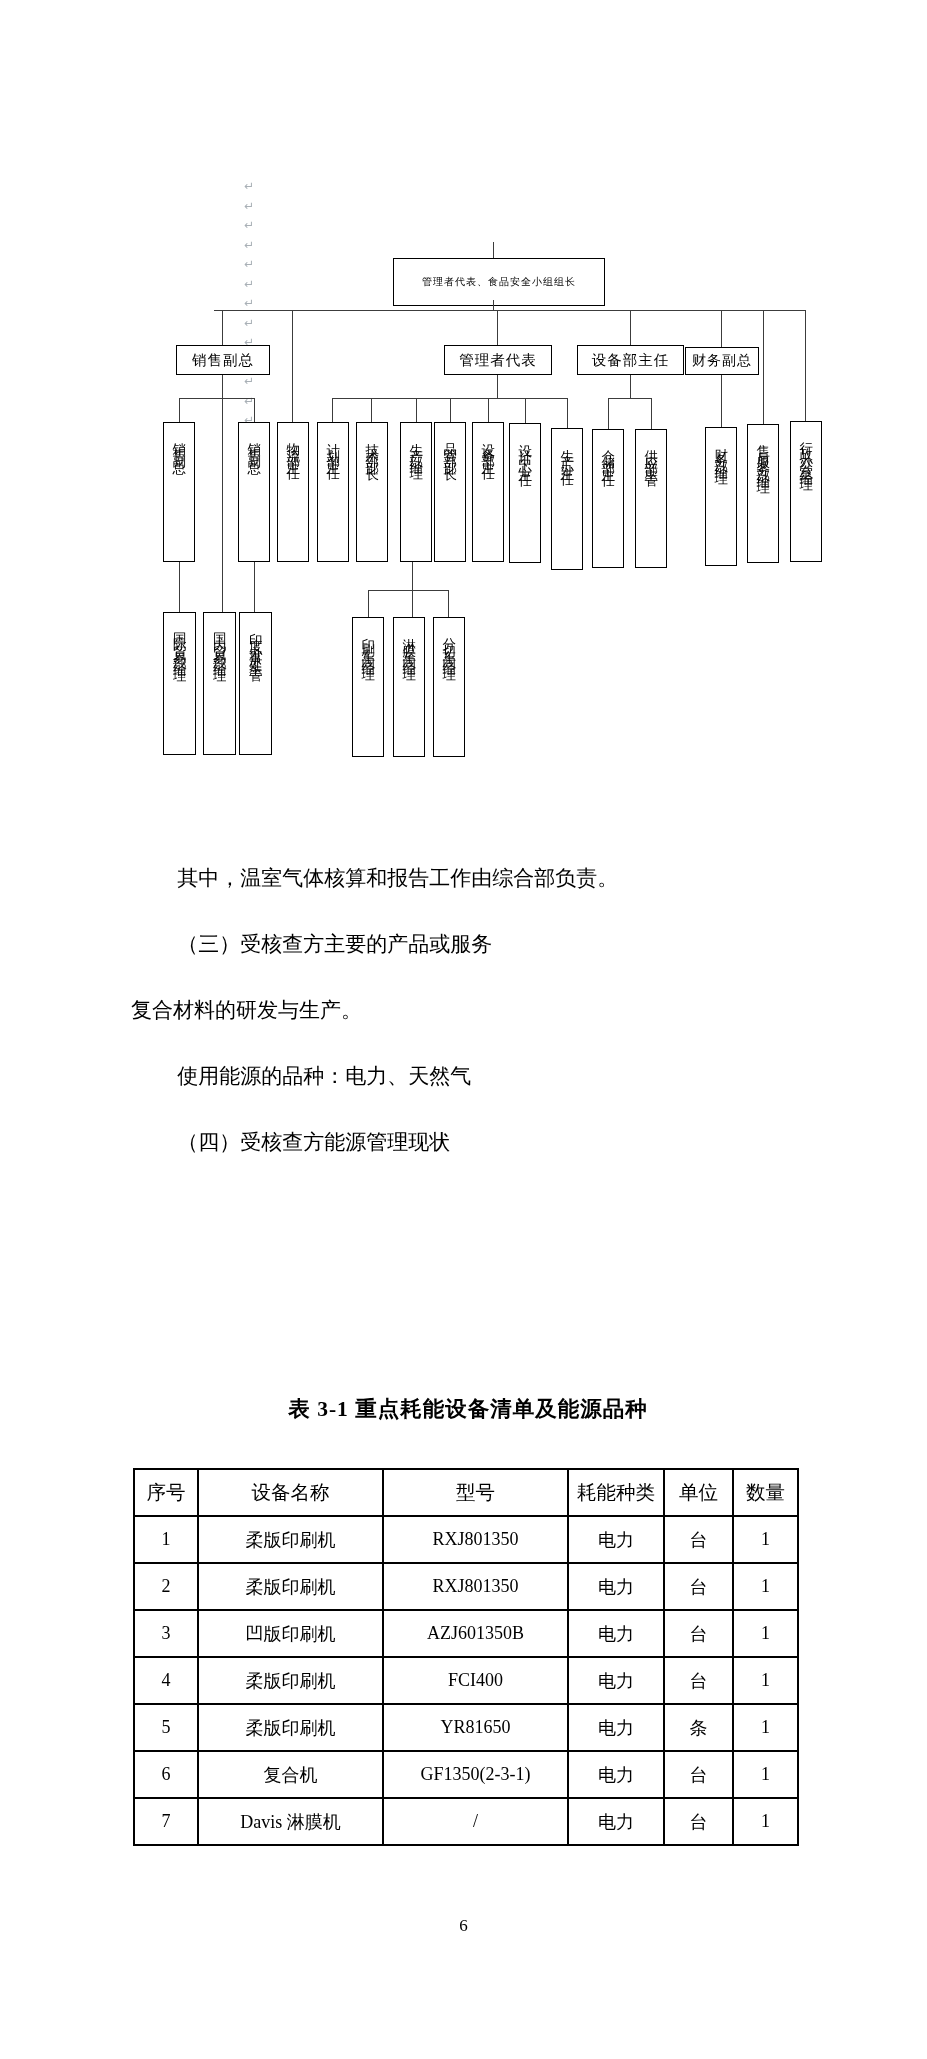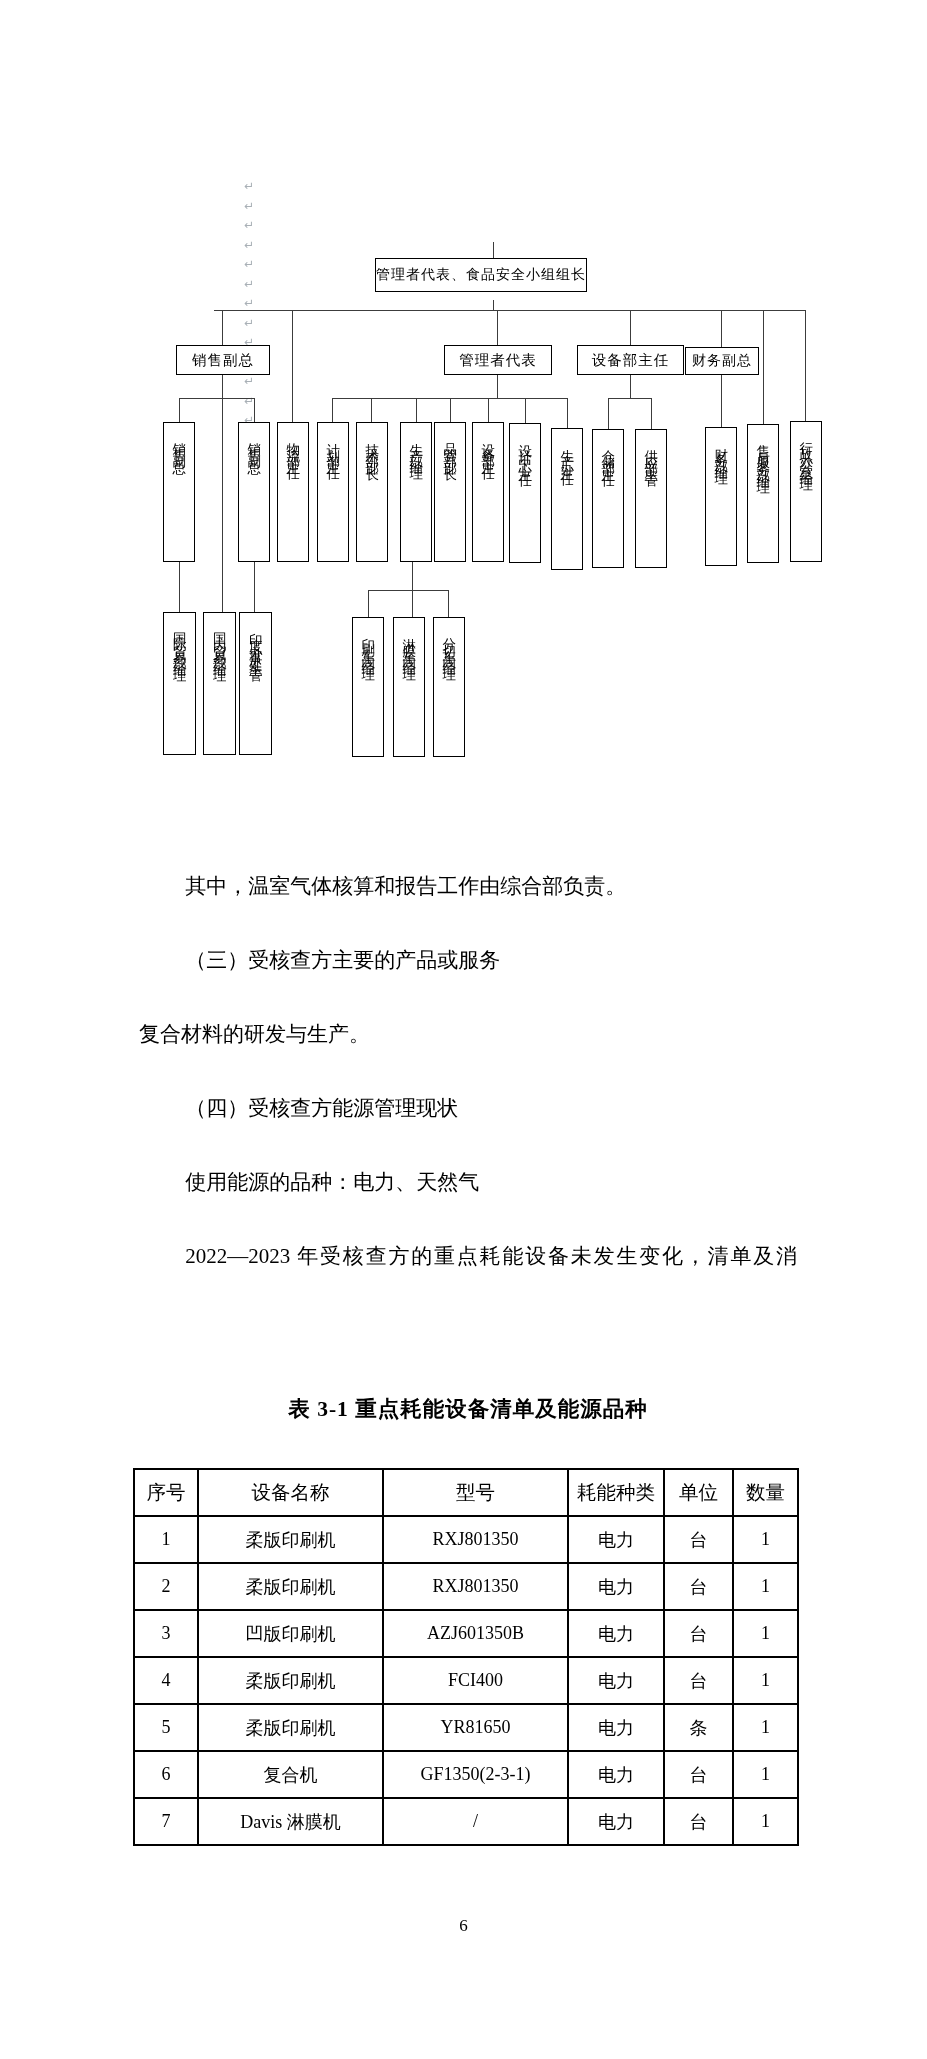--- a/index.html
+++ b/index.html
@@ -27,21 +27,21 @@
     position:absolute;color:#a9b0b6;font-size:12px;line-height:1;
     font-family:"DejaVu Sans",sans-serif;
   }
   
   .fig-caption{
     position:absolute;left:131px;top:812px;width:674px;text-align:center;
     font-size:21px;letter-spacing:1px;
   }
   .bodytext{position:absolute;left:131px;top:845px;width:674px;}
   .bodytext p{
-    margin:8px;height:66px;line-height:66px;font-size:21px;white-space:nowrap;
+    margin:0;height:66px;line-height:66px;font-size:21px;white-space:nowrap;
   }
   .bodytext p.ind{text-indent:2.2em;}
   .bodytext p.fill{white-space:normal;text-align:justify;text-align-last:justify;height:66px;overflow:hidden;}
   .tbl-caption{
     position:absolute;left:131px;top:1394px;width:674px;text-align:center;
     font-size:21.5px;font-weight:bold;letter-spacing:1px;
   }
   
   table.devices{
     position:absolute;left:133px;top:1468px;width:664px;
@@ -73,21 +73,21 @@
         <span class="pmark" style="left: 244px; top: 297px;">↵</span>
         <span class="pmark" style="left: 244px; top: 316.5px;">↵</span>
         <span class="pmark" style="left: 244px; top: 336px;">↵</span>
         <span class="pmark" style="left: 244px; top: 355.5px;">↵</span>
         <span class="pmark" style="left: 244px; top: 375px;">↵</span>
         <span class="pmark" style="left: 244px; top: 394.5px;">↵</span>
         <span class="pmark" style="left: 244px; top: 414px;">↵</span>
         <span class="pmark" style="left: 244px; top: 433.5px;">↵</span>
       </div>
 
-    <div class="hbox" style="left:375px;top:258px;width:212px;height:34px;font-size:14px">
+    <div class="hbox" style="left:393px;top:258px;width:212px;height:48px;font-size:10px">
       <span>管理者代表、食品安全小组组长</span>
     </div>
 
     <div class="hbox" style="left:176px;top:345px;width:94px;height:30px">
       <span>销售副总</span>
     </div>
     <div class="hbox" style="left:444px;top:345px;width:108px;height:30px">
       <span>管理者代表</span>
     </div>
     <div class="hbox" style="left:577px;top:345px;width:107px;height:30px">
@@ -197,23 +197,22 @@
     <div class="ln" style="left:368px;top:590px;width:1px;height:27px"></div>
     <div class="ln" style="left:412px;top:590px;width:1px;height:27px"></div>
     <div class="ln" style="left:448px;top:590px;width:1px;height:27px"></div>
   </div>
 
 
   <div class="bodytext">
     <p class="ind">其中，温室气体核算和报告工作由综合部负责。</p>
     <p class="ind">（三）受核查方主要的产品或服务</p>
     <p>复合材料的研发与生产。</p>
+    <p class="ind">使用能源的品种：电力、天然气</p>
     <p class="ind">（四）受核查方能源管理现状</p>
-    <p class="ind">使用能源的品种：电力、天然气</p>
-    <p class="ind fill">2022—2023 年受核查方的重点耗能设备未发生变化，清单及消</p>
   </div>
 
   <div class="tbl-caption">表 3-1 重点耗能设备清单及能源品种</div>
 
   <table class="devices">
     <colgroup>
       <col style="width:64px">
         <col style="width:185px">
         <col style="width:185px">
       <col style="width:96px">

